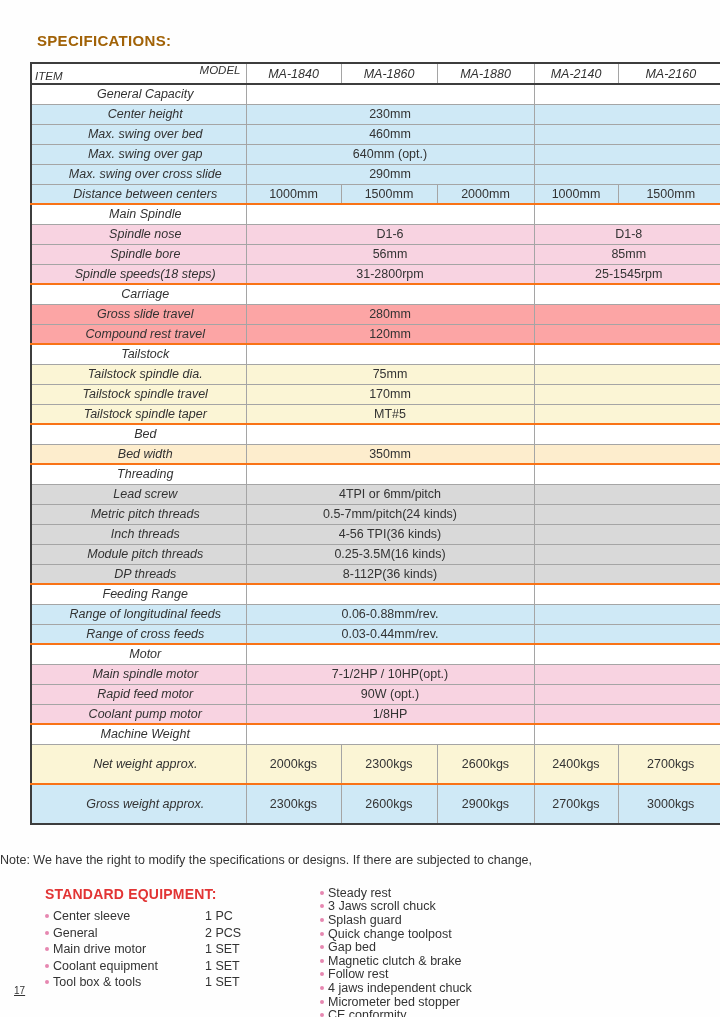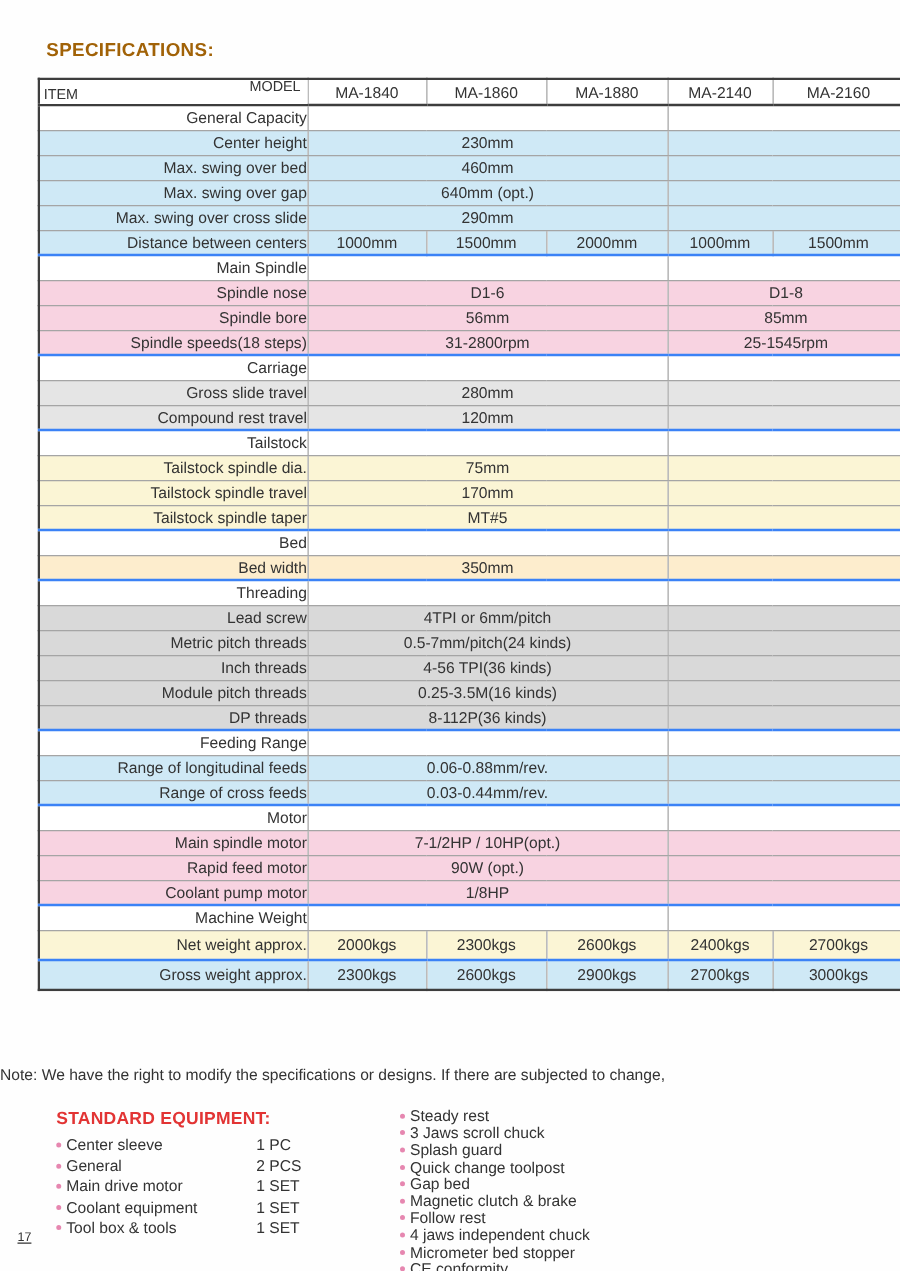--- a/index.html
+++ b/index.html
@@ -28,30 +28,30 @@
     font-size:12.5px;
     color:#333;
   }
   table.spec { border:2px solid #3d3d3d; border-right:none; }
   table.spec td, table.spec th {
     border:1px solid #a5a5a5;
     height:20px;
     overflow:hidden;
     white-space:nowrap;
   }
-  table.spec th { font-weight:normal; }
+  table.spec th { font-weight:normal;font-style:italic; }
   table.spec td:last-child, table.spec th:last-child { border-right:none; }
   tr.head th { border-bottom:2px solid #3d3d3d; background:#fff; text-align:center; height:21px; }
-  td.lbl { text-align:right; padding-left:13px; background:inherit; }
+  td.lbl { text-align:center; padding-left:13px; background:inherit;font-style:italic; }
   td.val { text-align:center; }
-  tr.thick td { border-top:2px solid #3b82f6; }
-  tr.tall td { height:24px; }
+  tr.thick td { border-top:2px solid #f97316; }
+  tr.tall td { height:40px; }
   tr.blue td { background:#cfe9f6; }
   tr.pink td { background:#f8d3e1; }
-  tr.green td { background:#e5e5e5; }
+  tr.green td { background:#fca5a5; }
   tr.yellow td { background:#fbf5d5; }
   tr.peach td { background:#fdedcd; }
   tr.gray td { background:#d9d9d9; }
   tr.white td { background:#ffffff; }
   .corner {
     position:relative; background:#fff;
     background-image:linear-gradient(to bottom right, transparent 48.8%, #8a8a8a 48.8%, #8a8a8a 51.2%, transparent 51.2%);
   }
   .corner .item-lab {
     position:absolute; left:3px; bottom:1px; font-size:11.5px;

